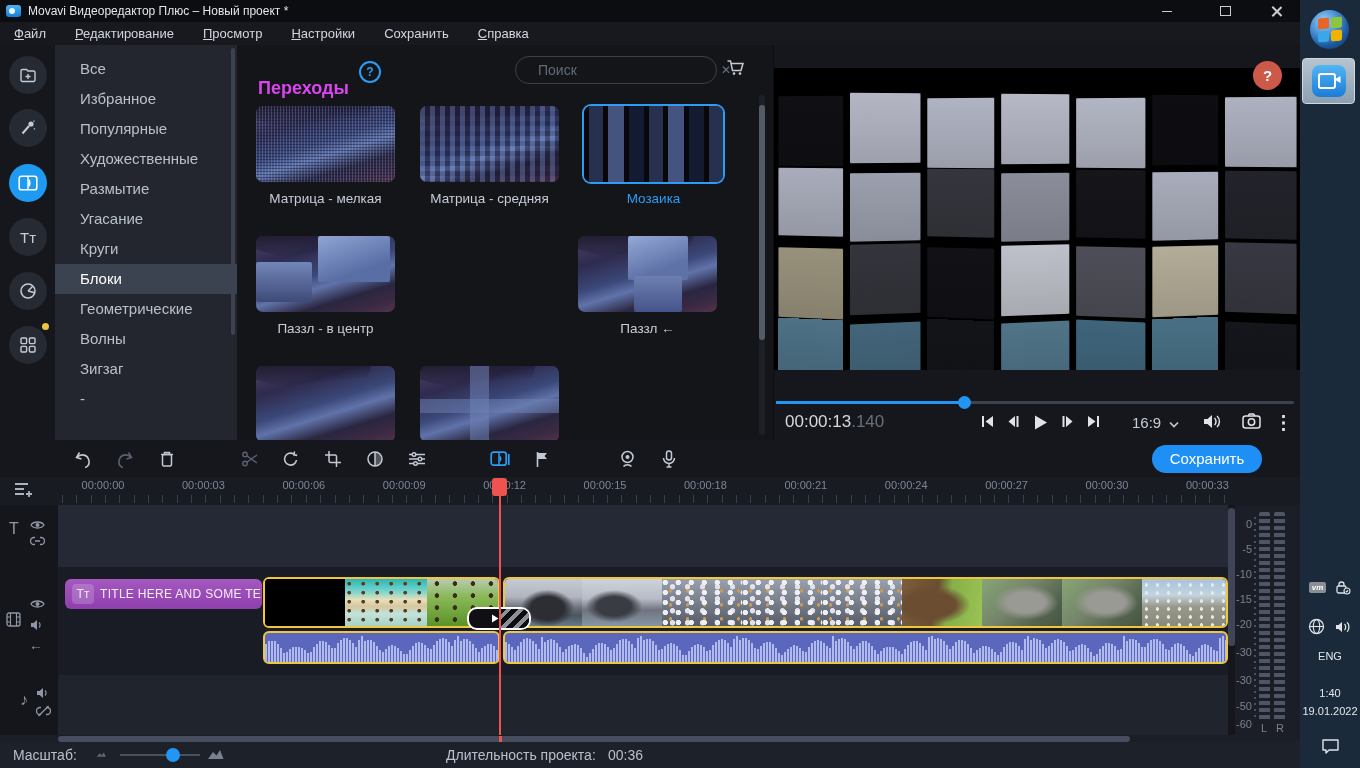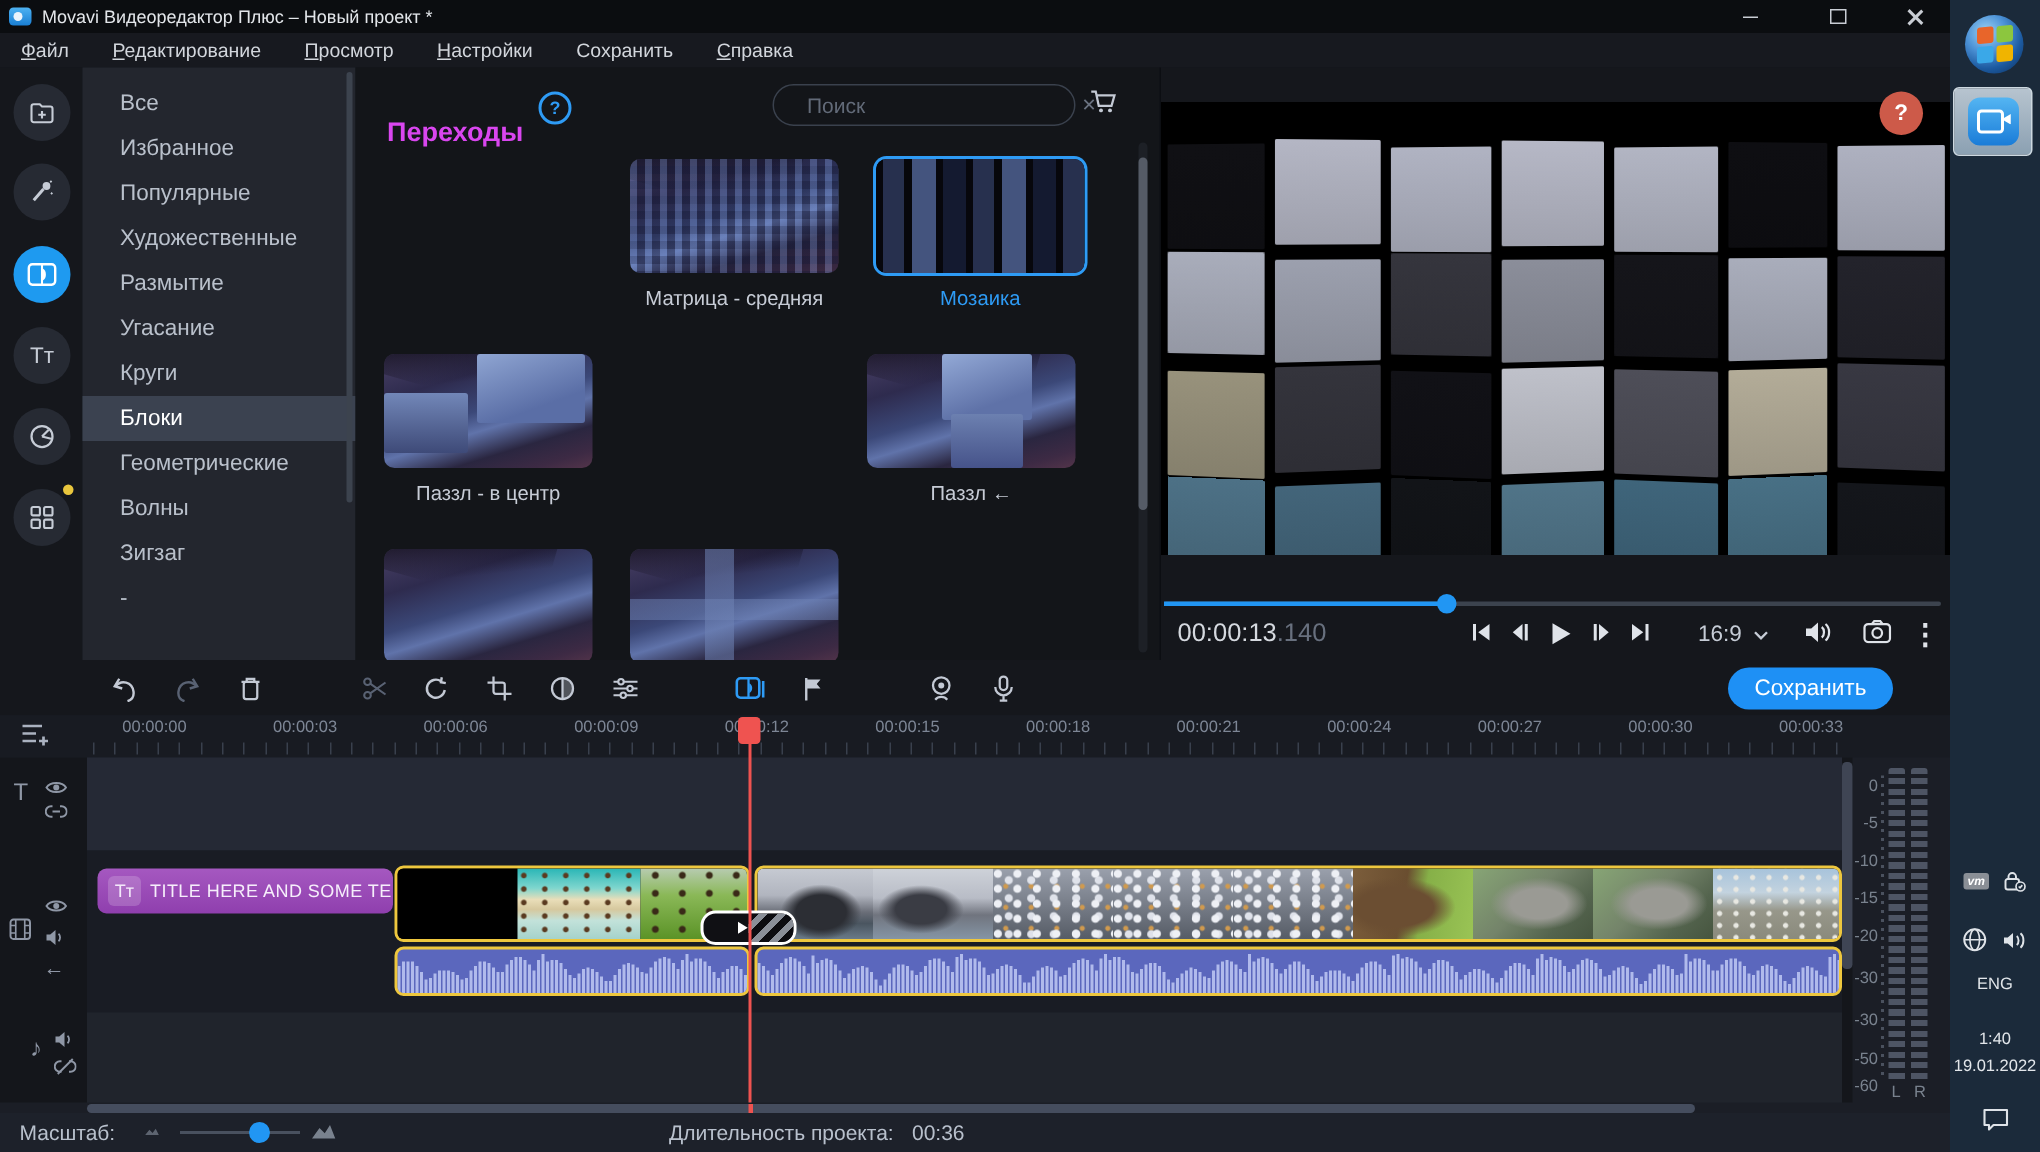--- a/index.html
+++ b/index.html
@@ -244,20 +244,24 @@
       <span class="sclear">✕</span>
     </div>
     <div class="cartbtn">
       <svg width="19" height="17" viewBox="0 0 19 17">
           <path d="M1.5 2h3l2 9.5h8.5l2-7H5.5" fill="none" stroke="currentColor" stroke-width="1.5"></path>
           <circle cx="8" cy="14.6" r="1.3" fill="currentColor"></circle>
           <circle cx="14" cy="14.6" r="1.3" fill="currentColor"></circle>
         </svg>
     </div>
 
+    <div class="card" style="left:19px;top:61px">
+      <div class="th th-mfine"></div>
+      <div class="tlabel">Матрица - мелкая</div>
+    </div>
     <div class="card" style="left:183px;top:61px">
       <div class="th th-mmed"></div>
       <div class="tlabel">Матрица - средняя</div>
     </div>
     <div class="card sel" style="left:347px;top:61px">
       <div class="th th-mosaic"></div>
       <div class="tlabel">Мозаика</div>
     </div>
     <div class="card" style="left:19px;top:191px">
       <div class="th">

